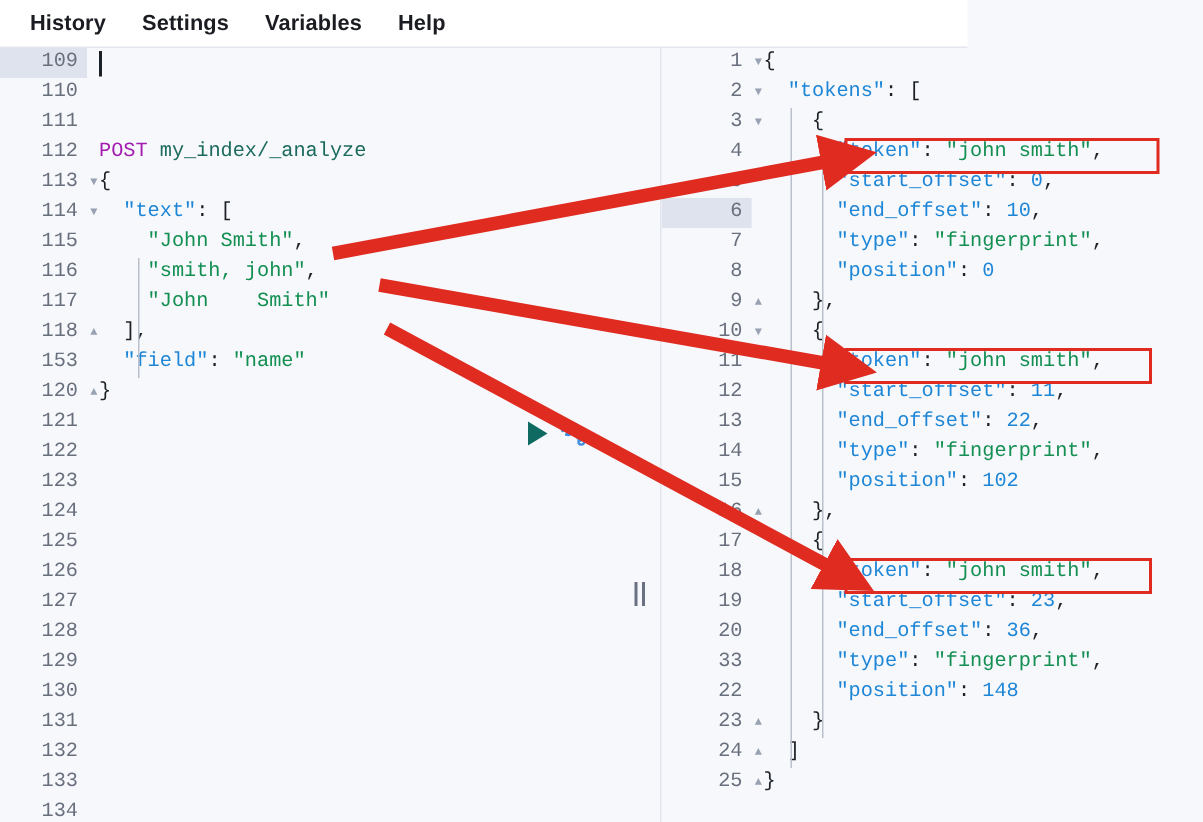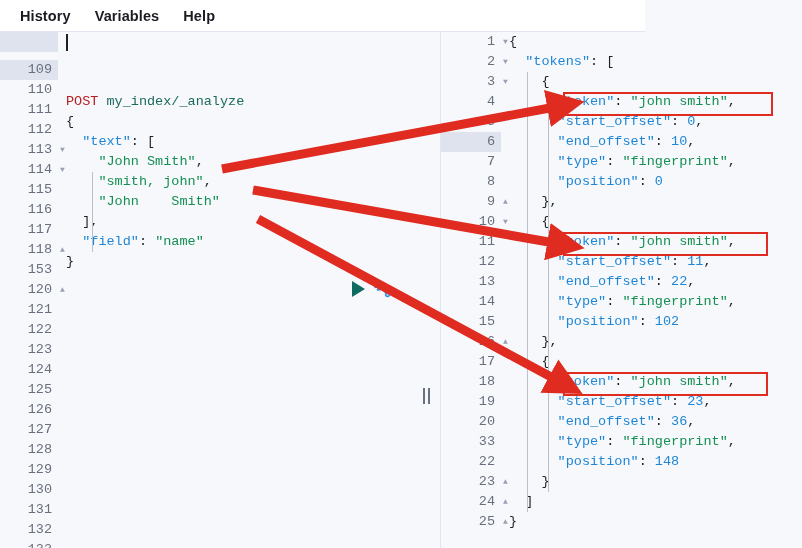--- a/index.html
+++ b/index.html
@@ -60,21 +60,21 @@
   }
   #pane-left  { left: 0;   width: 411px; }
   #pane-right { left: 441px; width: 361px; }
 
   .gutter {
     position: absolute;
     left: 0; top: 0; bottom: 0;
     background: #f7f8fc;
     z-index: 2;
   }
-  #pane-left  .gutter { width: 58px; margin-top: 28px; }
+  #pane-left  .gutter { width: 58px; }
   #pane-right .gutter { width: 60px; }
 
   .code-area {
     position: absolute;
     top: 0; bottom: 0;
     background: #f7f8fc;
   }
   #pane-left  .code-area { left: 58px; right: 0; }
   #pane-right .code-area { left: 60px; right: 0; }
 
@@ -108,21 +108,21 @@
     height: 20px;
     line-height: 20px;
     font-family: "Liberation Mono", "DejaVu Sans Mono", monospace;
     font-size: 13.5px;
     color: #1b2126;
     white-space: pre;
     padding-left: 8px;
   }
 
   
-  .t-method  { color: #b91c1c; font-weight: 400; }
+  .t-method  { color: #a21caf; font-weight: 400; }
   .t-url     { color: #1b6a5e; }
   .t-key     { color: #1e86d6; }
   .t-str     { color: #148f52; }
   .t-num     { color: #1e86d6; }
   .t-punc    { color: #1b2126; }
 
   
   .guide {
     position: absolute;
     width: 1px;
@@ -201,20 +201,21 @@
     z-index: 20;
   }
 </style>
 </head>
 <body>
 
 <div id="app">
 
   <div id="menubar">
     <div class="menu-item">History</div>
+    <div class="menu-item">Settings</div>
     <div class="menu-item">Variables</div>
     <div class="menu-item">Help</div>
   </div>
 
   <div id="panes">
 
     <div class="pane" id="pane-left">
       <div class="linehl" id="left-hl" style="top: 0px; right: 8px;"></div>
       <div class="gutter" id="left-gutter">
           <div class="ln active">109</div>

